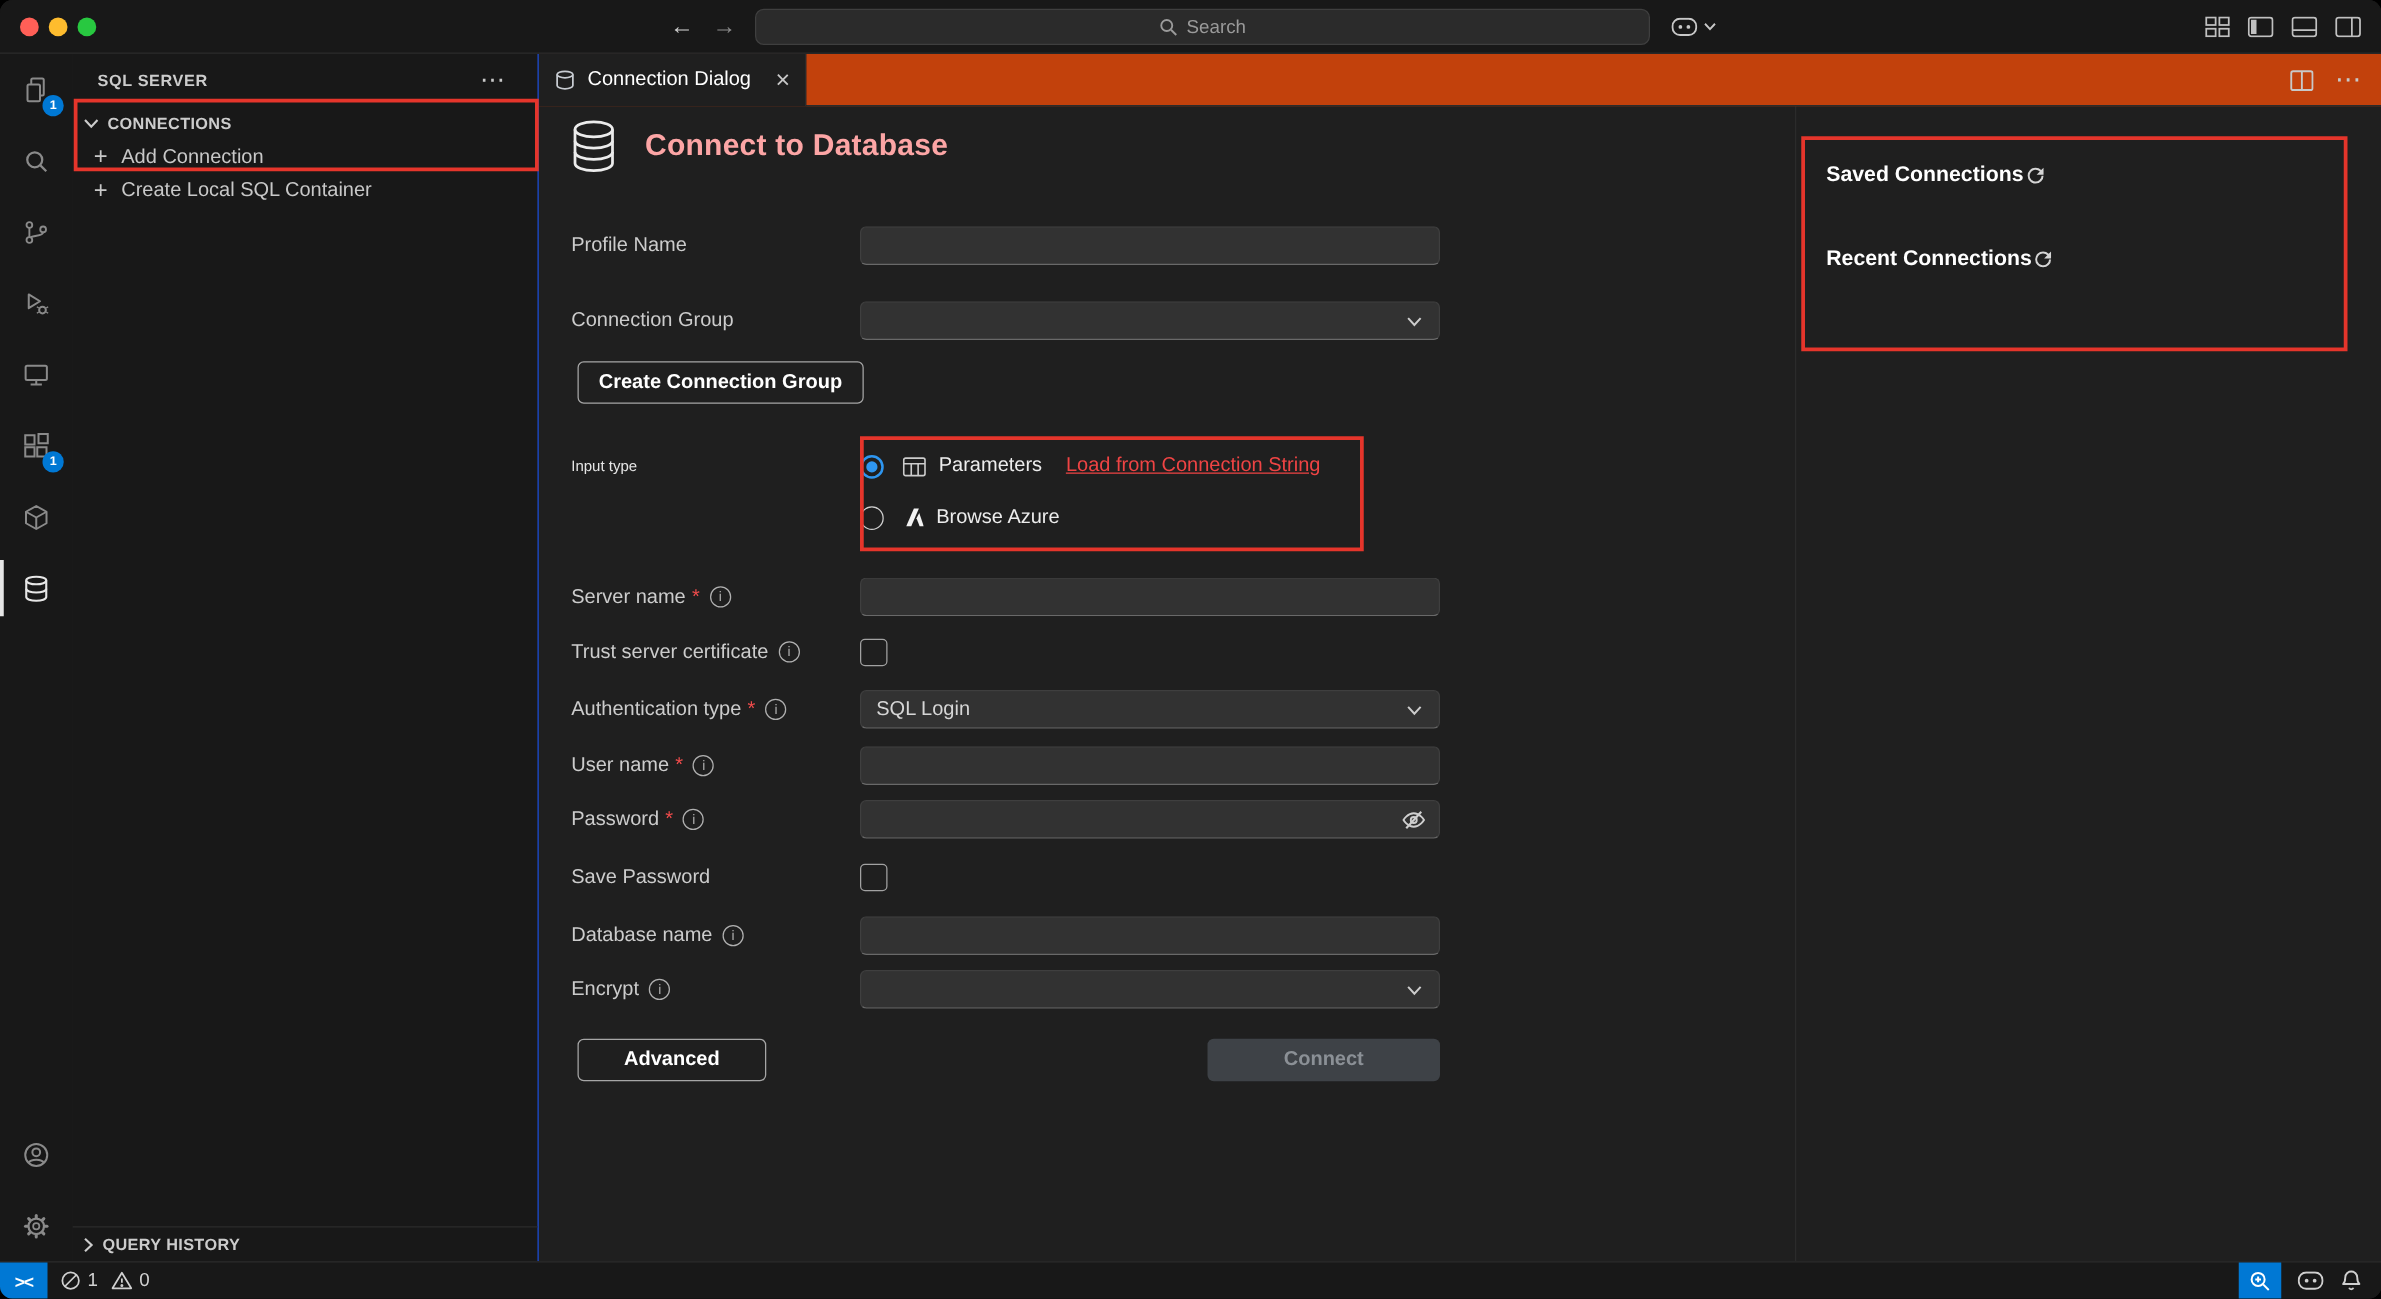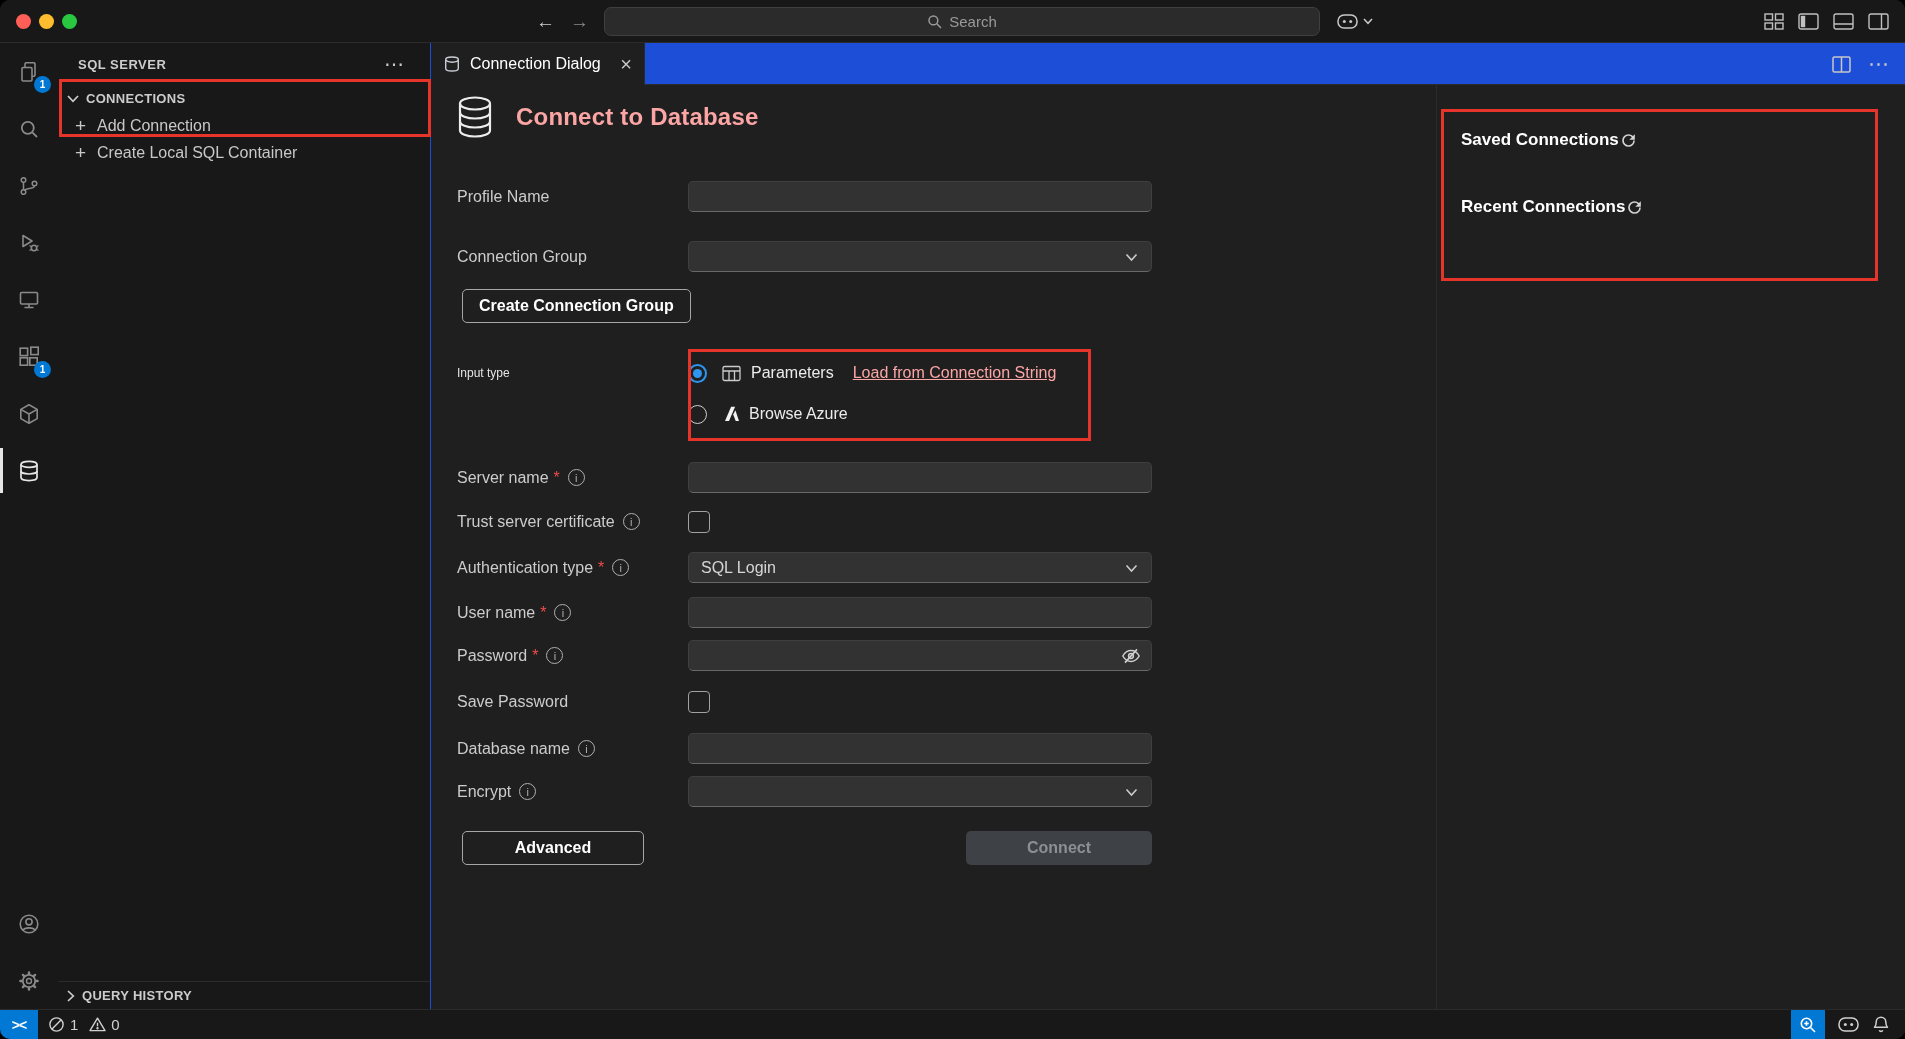--- a/index.html
+++ b/index.html
@@ -32,21 +32,21 @@
   .sidebar { position:absolute; left:58px; top:43px; width:373px; bottom:30px; background:#181818; border-right:1px solid #1d4ed8; z-index:3; }
   .sb-head { height:42px; display:flex; align-items:center; padding:0 26px 0 20px; color:#cccccc; }
   .sb-title { font-size:13px; font-weight:700; letter-spacing:.5px; }
   .sb-more { margin-left:auto; font-size:20px; color:#c8c8c8; line-height:10px; }
   .sb-section { height:27px; display:flex; align-items:center; gap:7px; padding-left:9px; color:#cccccc; font-size:13px; font-weight:700; letter-spacing:.3px; }
   .sb-item { height:27px; display:flex; align-items:center; padding-left:17px; color:#c8c8c8; font-size:16px; }
   .sb-plus { font-size:19px; width:22px; color:#c8c8c8; }
   .sb-bottom { position:absolute; left:0; right:0; bottom:0; height:28px; border-top:1px solid #2b2b2b; display:flex; align-items:center; gap:7px; padding-left:9px; color:#cccccc; font-size:13px; font-weight:700; letter-spacing:.3px; }
 
   
-  .tabbar { position:absolute; left:431px; top:43px; right:0; height:42px; background:#1d4ed8; border-bottom:1px solid #2b2b2b; z-index:2; }
+  .tabbar { position:absolute; left:431px; top:43px; right:0; height:42px; background:#c2410c; border-bottom:1px solid #2b2b2b; z-index:2; }
   .tab { position:absolute; left:0; top:0; height:42px; width:214px; background:#1f1f1f; border-right:1px solid #2b2b2b; display:flex; align-items:center; gap:9px; padding:0 12px; }
   .tab-label { color:#ffffff; font-size:16px; white-space:nowrap; }
   .tab-close { margin-left:auto; color:#c8c8c8; font-size:20px; line-height:12px; }
   .tab-actions { position:absolute; right:16px; top:0; height:42px; display:flex; align-items:center; gap:17px; color:#c8c8c8; }
   .more-glyph { font-size:21px; line-height:10px; }
 
   .webview { position:absolute; left:431px; top:85px; right:0; bottom:30px; background:#1f1f1f; }
   .dlg-title { position:absolute; left:25px; top:10px; display:flex; align-items:center; gap:22px; color:#fca5a5; }
   .dlg-title h1 { font-size:24px; font-weight:700; letter-spacing:.2px; }
 
@@ -56,30 +56,30 @@
   .info { width:17px; height:17px; border:1.2px solid #b0b0b0; border-radius:50%; color:#b0b0b0; font-size:11px; display:inline-flex; align-items:center; justify-content:center; margin-left:8px; flex:0 0 17px; }
   .fwrap { position:relative; width:464px; height:31px; }
   .ftext { width:464px; height:31px; background:#323232; border:1px solid #3f3f3f; border-bottom-color:#696969; border-radius:5px; color:#d6d6d6; font-size:16px; padding:0 12px; font-family:inherit; outline:none; }
   .fselect { position:relative; width:464px; height:31px; background:#323232; border:1px solid #3f3f3f; border-bottom-color:#696969; border-radius:5px; display:flex; align-items:center; padding:0 48px 0 12px; color:#d6d6d6; font-size:16px; }
   .fselect .chev { position:absolute; right:13px; top:11px; }
   .checkbox { width:22px; height:22px; border:1.6px solid #a2a2a2; border-radius:4px; }
   .eye-btn { position:absolute; right:11px; top:6px; color:#cfcfcf; line-height:0; background:none; border:none; padding:0; }
 
   .btn { border:1.4px solid #a6a6a6; background:transparent; color:#fff; font-weight:700; font-size:16px; border-radius:5px; height:34px; display:inline-flex; align-items:center; justify-content:center; font-family:inherit; }
   .btn-create { position:absolute; left:31px; top:204px; padding:0 16px; }
-  .btn-advanced { position:absolute; left:31px; top:746px; width:182px; }
+  .btn-advanced { position:absolute; left:31px; top:746px; width:151px; }
   .btn-connect { position:absolute; left:535px; top:746px; width:186px; height:34px; background:#3e4247; color:#8b9096; border:none; border-radius:5px; font-size:16px; font-weight:700; display:inline-flex; align-items:center; justify-content:center; font-family:inherit; }
 
   .itype-label { position:absolute; left:26px; top:273px; height:30px; display:flex; align-items:center; color:#e5e5e5; font-size:12px; }
   .radio-row { position:absolute; left:257px; height:30px; display:flex; align-items:center; color:#ececec; font-size:16px; }
   .radio { width:19px; height:19px; border-radius:50%; position:relative; flex:0 0 19px; }
   .radio.sel { border:2px solid #2e96f0; }
   .radio.sel::after { content:""; position:absolute; left:50%; top:50%; width:9px; height:9px; margin:-4.5px 0 0 -4.5px; border-radius:50%; background:#2e96f0; }
   .radio.unsel { border:1.6px solid #cfcfcf; }
-  .link { color:#fca5a5; text-decoration:underline; font-size:16px; margin-left:19px; }
+  .link { color:#ef4444; text-decoration:underline; font-size:16px; margin-left:19px; }
 
   .right-pane { position:absolute; left:1005px; top:0; right:0; bottom:0; border-left:1px solid #2b2b2b; }
   .sc-row { position:absolute; left:24px; height:36px; display:flex; align-items:center; }
   .sc-row h2 { color:#ffffff; font-size:17px; font-weight:700; }
   .icon-btn { background:none; border:none; color:#d4d4d4; line-height:0; padding:0; }
 
   
   .statusbar { position:absolute; left:0; right:0; bottom:0; height:30px; background:#181818; border-top:1px solid #2b2b2b; display:flex; align-items:center; color:#d0d0d0; font-size:15px; z-index:5; }
   .remote { width:38px; height:29px; background:#0078d4; color:#fff; display:flex; align-items:center; justify-content:center; font-weight:700; font-size:14px; letter-spacing:-1px; }
   .problems { display:flex; align-items:center; gap:5px; margin-left:10px; }

